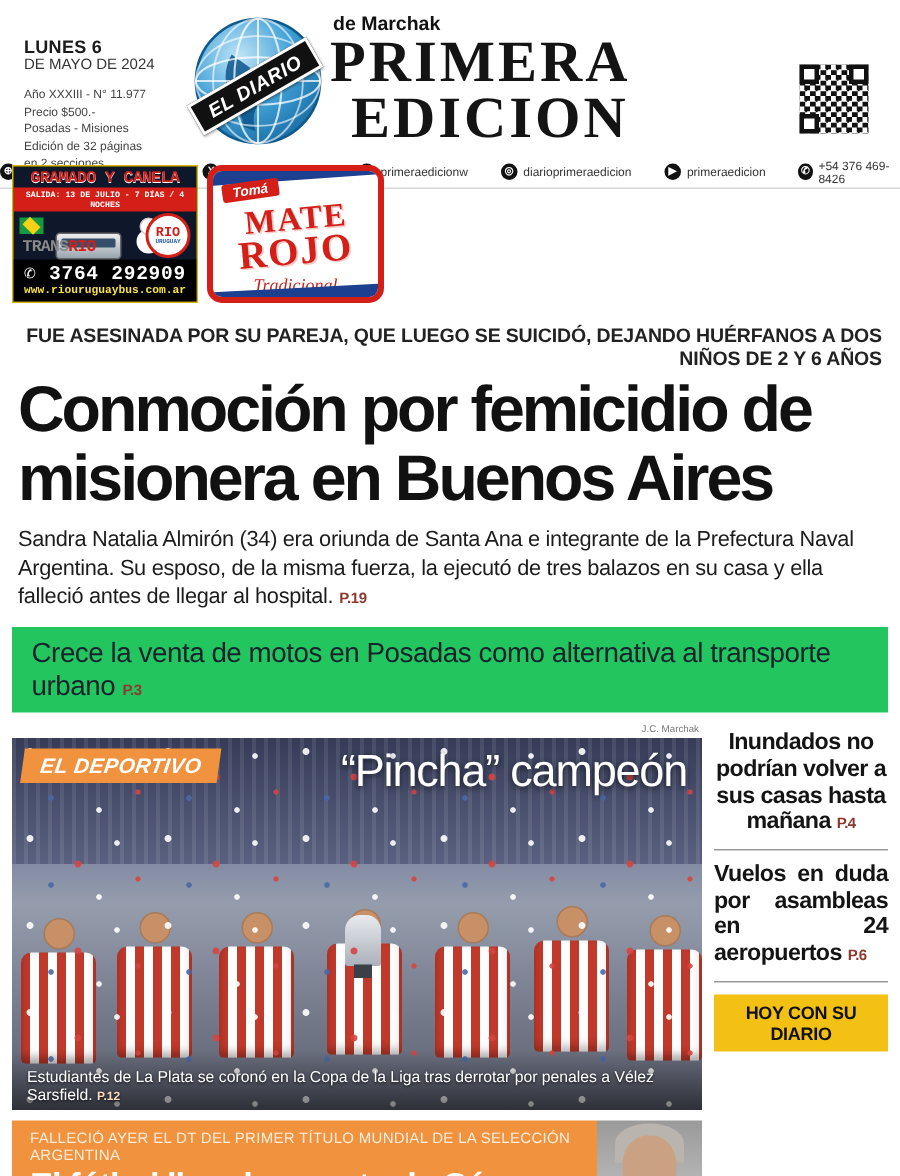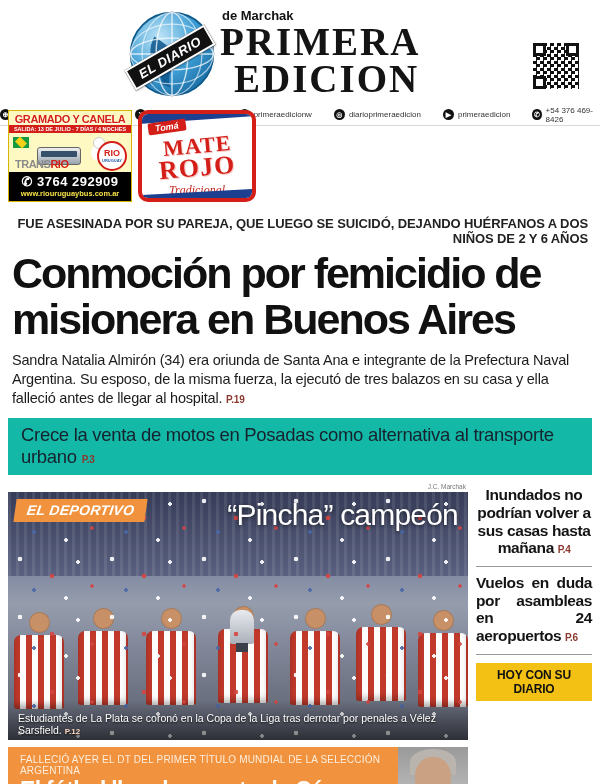--- a/index.html
+++ b/index.html
@@ -31,21 +31,21 @@
   .qr-marker.tl { left:0; top:0; } .qr-marker.tr { right:0; top:0; } .qr-marker.bl { left:0; bottom:0; }
 
   .social-row { position:absolute; top:104px; left:0; width:100%; display:flex; justify-content:center; gap:22px;
                 align-items:center; height:22px; border-bottom:1px solid #d8d8d8; }
   .social-item { display:flex; align-items:center; gap:4px; font-size:8px; color:#333; }
   .sic { width:11px; height:11px; border-radius:50%; background:#111; color:#fff; font-size:7px; line-height:11px;
          display:inline-flex; align-items:center; justify-content:center; font-weight:bold; }
 
   
   .ad-row { display:flex; gap:6px; padding:6px 8px 4px 8px; height:102px; }
-  .ad-gramado { width:124px; background:#fef9c3; border:1px solid #d8b500; position:relative; overflow:hidden; display:flex; flex-direction:column; }
+  .ad-gramado { width:124px; background:#0f172a; border:1px solid #d8b500; position:relative; overflow:hidden; display:flex; flex-direction:column;font-family:Liberation Mono, monospace; }
   .gram-title { color:#d31f18; font-weight:bold; font-size:11px; text-align:center; padding-top:2px; letter-spacing:-.4px;
                 text-shadow:0 1px 0 #fff; }
   .gram-sub { background:#d31f18; color:#fff; font-size:5.5px; text-align:center; padding:1px 0; font-weight:bold; }
   .gram-art { flex:1; position:relative; }
   .gram-bus { position:absolute; left:28px; top:14px; width:44px; height:18px; background:linear-gradient(#eee,#9aa5b0); border-radius:3px; border:1px solid #666; }
   .gram-bus::after { content:""; position:absolute; left:3px; top:3px; width:36px; height:6px; background:#35506b; border-radius:1px; }
   .gram-flag { position:absolute; left:4px; top:4px; width:16px; height:11px; background:#159a3f; }
   .gram-flag::after { content:""; position:absolute; left:3px; top:2px; width:10px; height:7px; background:#f7d117; transform:rotate(45deg); }
   .gram-snowman { position:absolute; right:26px; top:4px; width:12px; height:12px; background:#fff; border-radius:50%; box-shadow:0 10px 0 2px #fff; border:1px solid #ccc; }
   .gram-brand { position:absolute; left:6px; bottom:2px; font-size:11px; font-weight:bold; color:#8a8a8a; letter-spacing:-.5px; }
@@ -75,21 +75,21 @@
              transform:rotate(-5deg); letter-spacing:1px; text-shadow:1px 1px 0 #f8cbc8; }
   .mate-script { color:#c2271f; font-family:"Liberation Serif", serif; font-style:italic; font-size:12px; margin-top:4px; }
 
   
   .main-story { padding:10px 12px 0; }
   .main-kicker { font-size:13px; font-weight:bold; letter-spacing:-.1px; color:#222;text-align:right; }
   .main-headline { font-size:43px; font-weight:bold; letter-spacing:-2px; line-height:1.07; color:#111; margin-top:4px; }
   .main-deck { font-size:14.5px; line-height:1.32; margin-top:9px; color:#1c1c1c; letter-spacing:-.2px; }
   .pageref { font-size:10px; font-weight:bold; color:#8c3a30; }
 
-  .strip-motos { margin:10px 8px 8px; background:#14b8a6; color:#16222e; font-size:18.5px; padding:6px 13px 7px;
+  .strip-motos { margin:10px 8px 8px; background:#22c55e; color:#16222e; font-size:18.5px; padding:6px 13px 7px;
                  letter-spacing:-.3px; }
 
   
   .content-row { display:flex; gap:8px; padding:0 8px; }
   .left-col { width:460px; }
   .photo-credit { text-align:right; font-size:6.5px; color:#777; height:9px; padding-right:2px; }
   .photo { position:relative; height:248px; overflow:hidden;
      background:linear-gradient(180deg,#454b66 0%,#565d7c 16%,#7d86a0 30%,#959dad 45%,#828899 62%,#6f7484 80%,#5d6170 100%); }
   .confetti { position:absolute; inset:0; z-index:3; pointer-events:none;
      background-image:
@@ -139,20 +139,29 @@
   .sb-div { border-top:1px solid #9a9a9a; margin:2px 0 4px; }
   .promo-banner { background:#f2c113; color:#111; font-weight:bold; font-size:12px; text-align:center;
      padding:5px 2px; margin-top:4px; letter-spacing:-.2px; }
 </style>
 </head>
 <body>
 
 <div class="page">
 
   <header>
+    <div class="date-block">
+      <div class="date-d1">LUNES 6</div>
+      <div class="date-d2">DE MAYO DE 2024</div>
+      <div class="date-ed">Año XXXIII - N° 11.977</div>
+      <div class="date-ed">Precio $500.-</div>
+      <div class="date-ed">Posadas - Misiones</div>
+      <div class="date-ed">Edición de 32 páginas</div>
+      <div class="date-ed">en 2 secciones</div>
+    </div>
 
     <div class="logo">
       <svg class="globe" viewBox="0 0 100 100">
         <defs>
           <radialGradient id="gb" cx="35%" cy="30%" r="80%">
             <stop offset="0%" stop-color="#bfe4f7"></stop>
               <stop offset="55%" stop-color="#3f9fd6"></stop>
               <stop offset="100%" stop-color="#16699f"></stop>
           </radialGradient>
         </defs>

